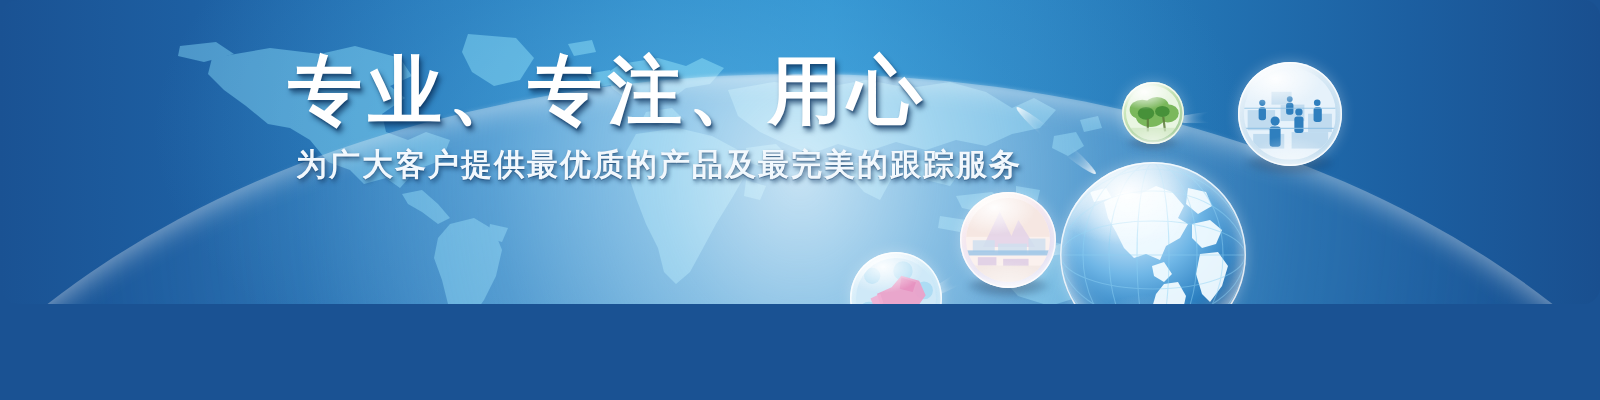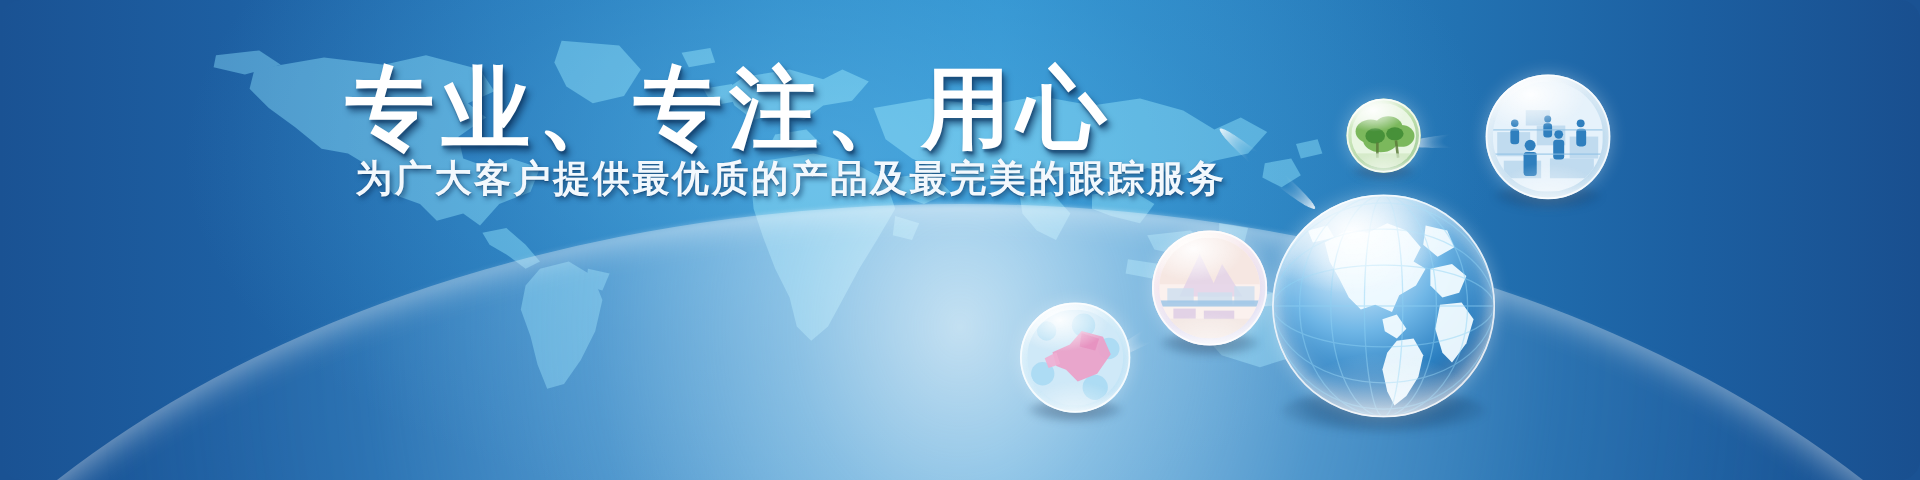--- a/index.html
+++ b/index.html
@@ -1,21 +1,21 @@
 <!DOCTYPE html>
 <html><head>
 <meta charset="utf-8">
 <title>Banner</title>
 <style>
   * { margin:0; padding:0; box-sizing:border-box; }
   html,body { width:1600px; height:400px; overflow:hidden; background:#1a5293; }
   body { font-family:"Liberation Sans", sans-serif; }
 
   #banner{
-    position:relative; width:1600px; height:400px; overflow:hidden;
+    position:relative; width:1600px; height:304px; overflow:hidden;
     background:
       radial-gradient(ellipse 760px 420px at 700px 130px, rgba(90,180,230,.58) 0%, rgba(70,160,215,.28) 42%, rgba(40,120,185,0) 72%),
       linear-gradient(90deg,#1a5293 0%, #1d5fa2 12%, #2576b8 26%, #2d8bc9 41%, #2f93d1 52%, #2a83c2 64%, #2272b2 76%, #1c5fa1 88%, #194f8f 100%);
     border-radius: 17px;
   }
 
   
   .map{
     position:absolute; left:150px; top:28px; width:1060px; height:300px;
     opacity:.46; mix-blend-mode:screen; pointer-events:none;
@@ -36,21 +36,21 @@
   }
 
   
   .textblock{ position:absolute; left:288px; top:54px; }
   .headline{
     font-size:74px; font-weight:bold; color:#ffffff; letter-spacing:6px;
     line-height:1.0; white-space:nowrap;
     text-shadow:3px 5px 5px rgba(11,48,90,.62), 1px 2px 2px rgba(12,52,96,.5);
   }
   .subline{
-    margin-left:8px;
+    margin-top:16px; margin-left:8px;
     font-size:31px; font-weight:bold; color:#f2f8fd; letter-spacing:2px;
     white-space:nowrap;
     text-shadow:2px 3px 4px rgba(11,48,90,.60), 0 1px 1px rgba(12,52,96,.45);
   }
 
   
   .cluster{ position:absolute; left:820px; top:40px; width:560px; height:330px; }
 
   .link{
     position:absolute; transform-origin:0 50%;

